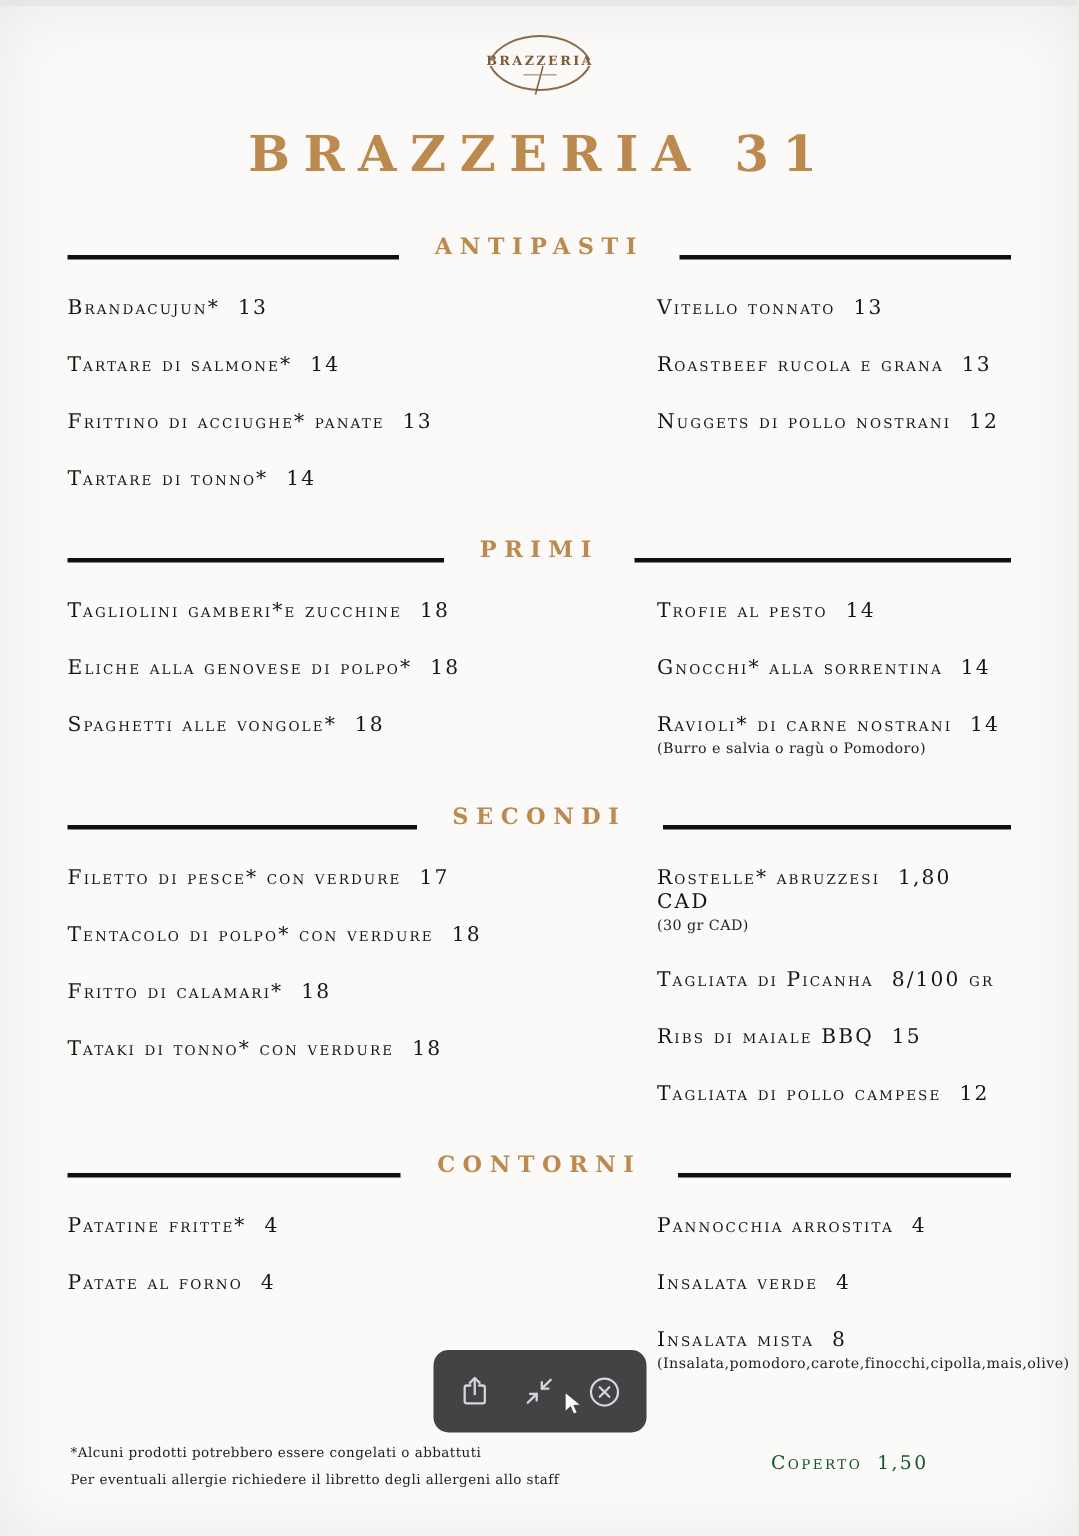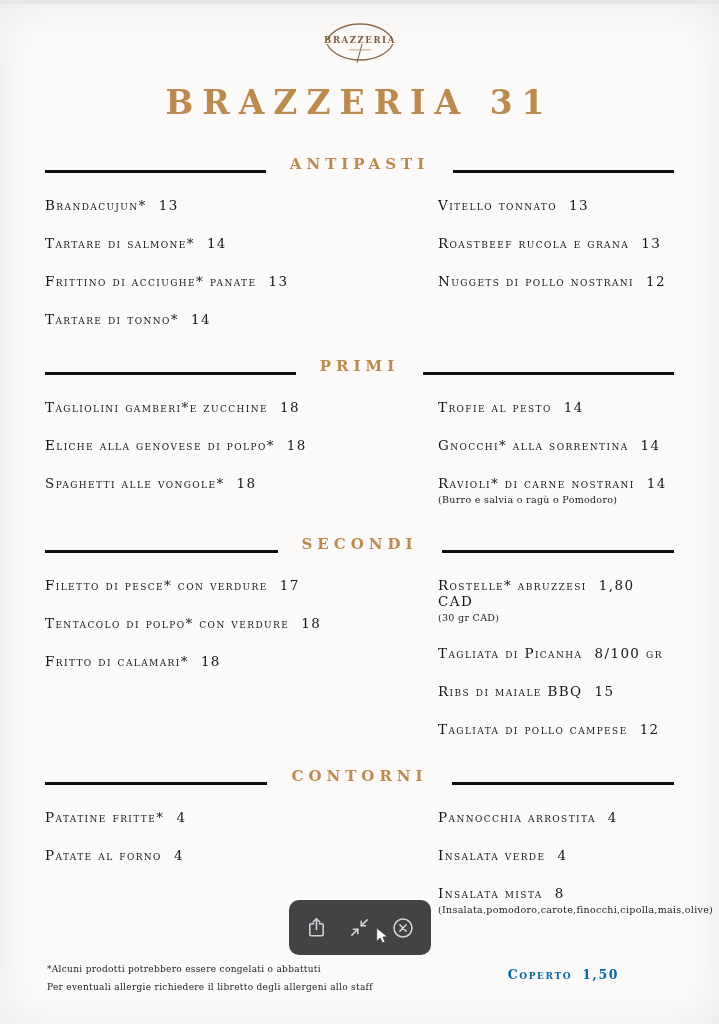--- a/index.html
+++ b/index.html
@@ -50,23 +50,23 @@
     margin-top:3px;
     color:#222;
   }
   
   .footnotes {
     position:absolute; left:47px; bottom:32px;
     font-size:9px; letter-spacing:0.3px; line-height:18px; color:#1b1b1b;
   }
   .coperto {
     position:absolute; right:100px; bottom:46px;
-    font-variant:small-caps; font-weight:700;
+    font-variant:small-caps; font-weight:400;
     font-size:12.5px; letter-spacing:1.6px;
-    color:#0369a1;
+    color:#14532d;
   }
   .coperto .cval { margin-left:10px; }
   
   .toolbar {
     position:absolute; left:289px; top:896px;
     width:142px; height:55px;
     background:rgba(59,59,61,0.96);
     border-radius:10px;
     display:flex; align-items:center; justify-content:space-around;
     padding:0 6px;
@@ -140,20 +140,21 @@
       <div class="sec-head">
         <span class="rule"></span>
         <h2 class="sec-title">SECONDI</h2>
         <span class="rule"></span>
       </div>
       <div class="cols">
         <div class="col">
           <div class="item"><span class="iname">Filetto di pesce* con verdure</span><span class="iprice">17</span></div>
           <div class="item"><span class="iname">Tentacolo di polpo* con verdure</span><span class="iprice">18</span></div>
           <div class="item"><span class="iname">Fritto di calamari*</span><span class="iprice">18</span></div>
+          <div class="item"><span class="iname">Tataki di tonno* con verdure</span><span class="iprice">18</span></div>
         </div>
         <div class="col">
           <div class="item"><span class="iname">Rostelle* abruzzesi</span><span class="iprice">1,80 CAD</span>
             <div class="inote">(30 gr CAD)</div>
           </div>
           <div class="item"><span class="iname">Tagliata di Picanha</span><span class="iprice">8/100 gr</span></div>
           <div class="item"><span class="iname">Ribs di maiale BBQ</span><span class="iprice">15</span></div>
           <div class="item"><span class="iname">Tagliata di pollo campese</span><span class="iprice">12</span></div>
         </div>
       </div>

